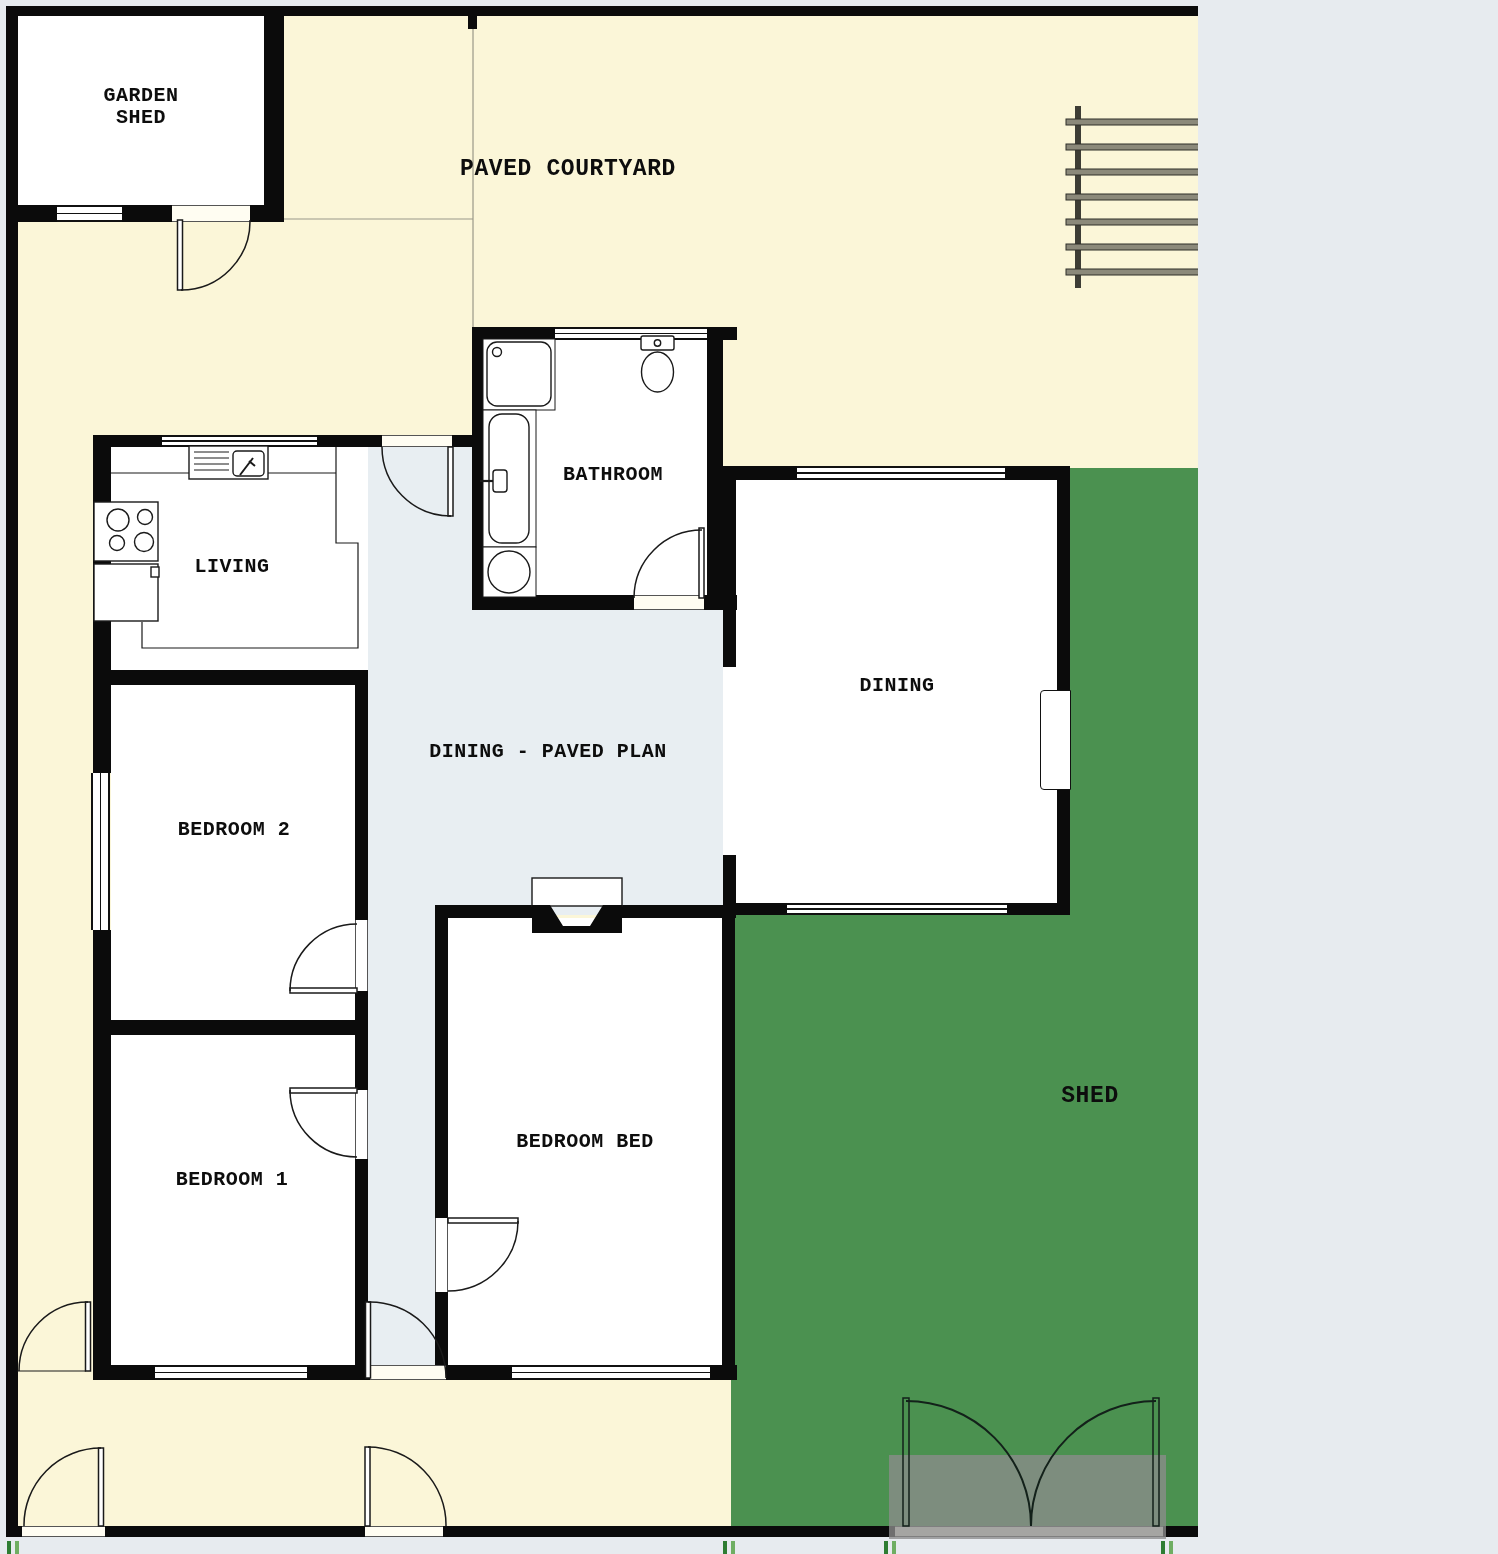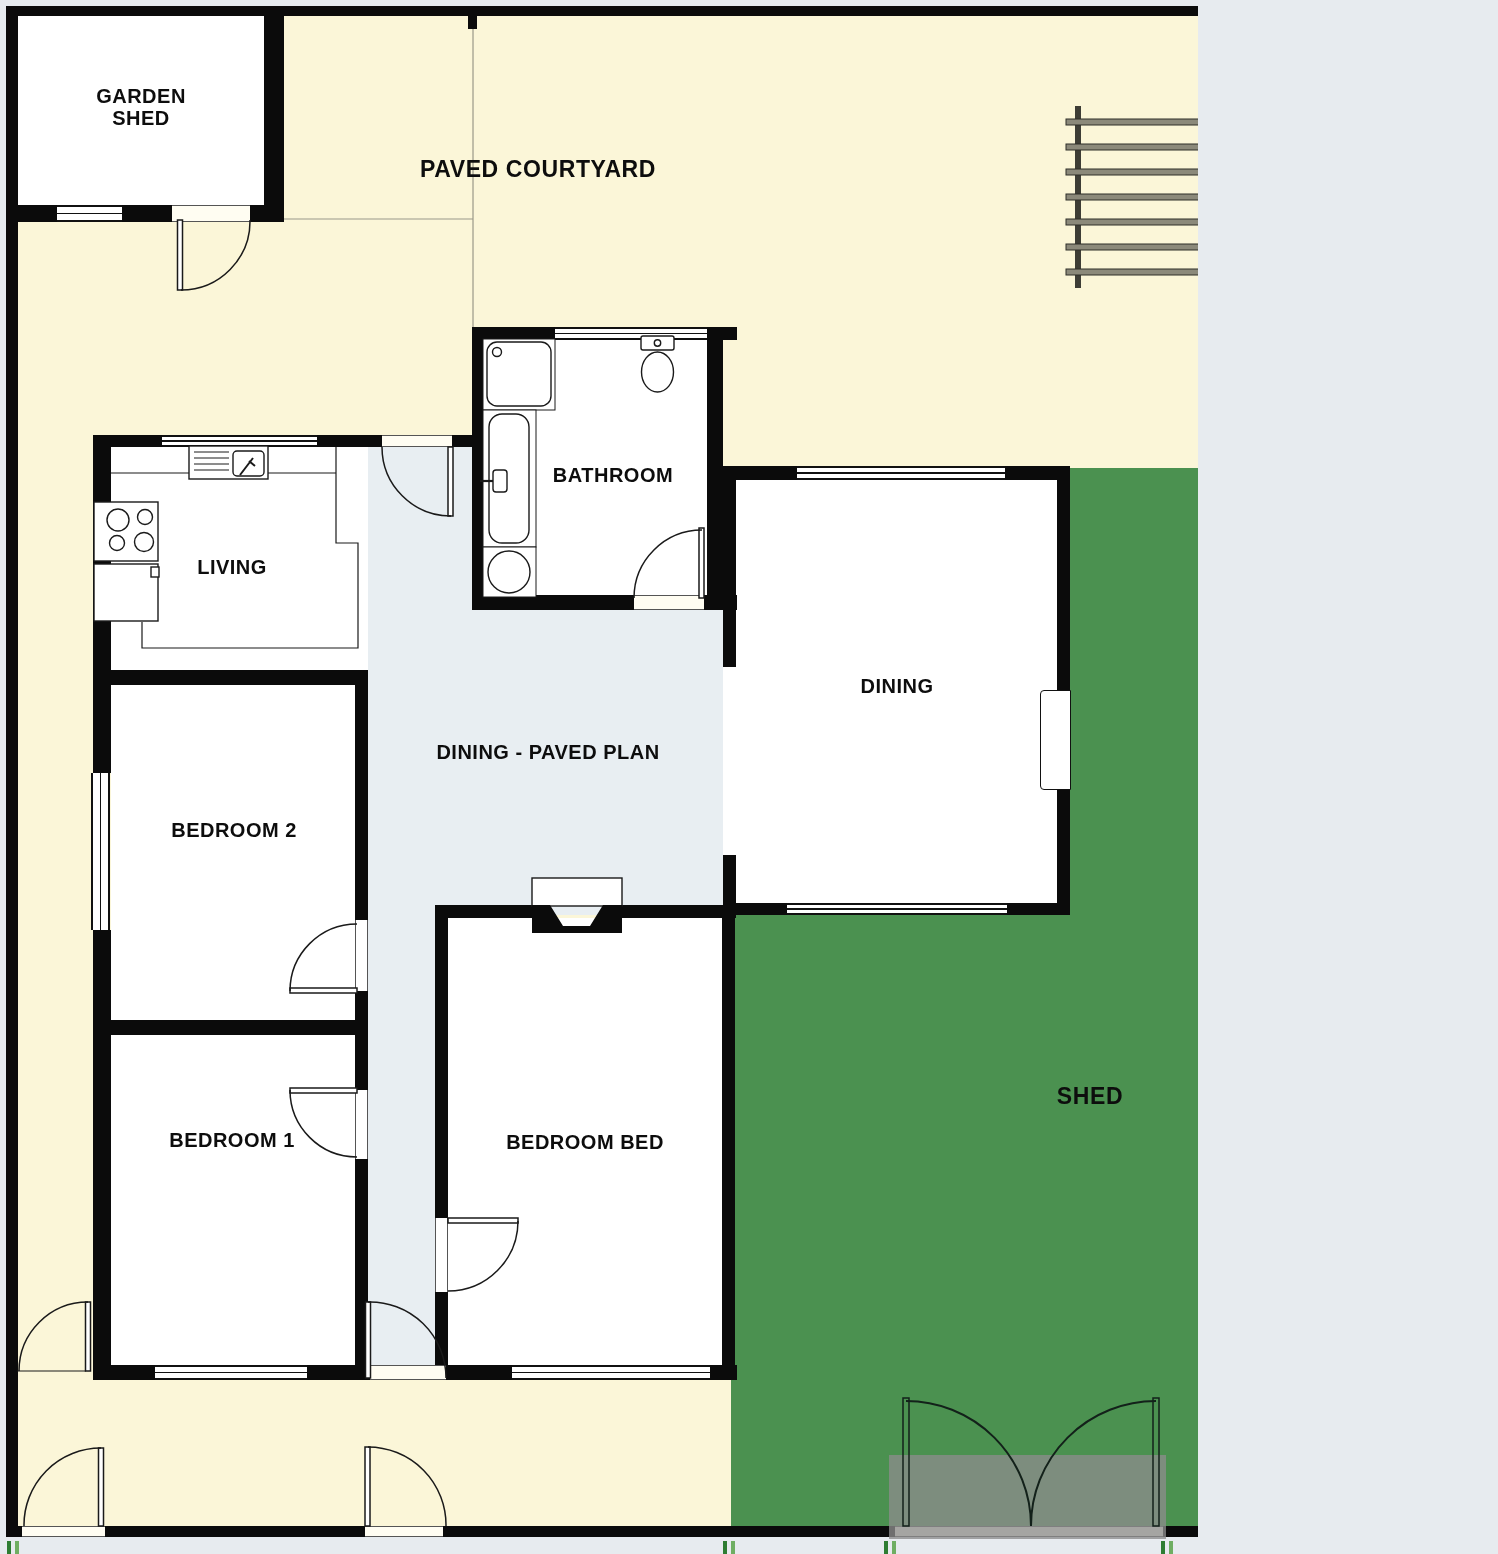--- a/index.html
+++ b/index.html
@@ -1,17 +1,17 @@
 <!DOCTYPE html>
 <html style="--courtyard: #FBF6D8; --lawn: #4B9150; --dining: #E8EEF2; --wall: #0B0B0B; --room: #FFFFFF; --outer: #E7EBEF;"><head>
 <meta charset="utf-8">
 <style>
   html,body{margin:0;padding:0;background:#e7ebef;}
   #plan{position:relative;width:1198px;height:1554px;background:var(--outer,#e7ebef);
-        font-family:Liberation Sans, sans-serif;overflow:hidden;}
+        font-family:Liberation Mono, monospace;overflow:hidden;}
   .abs{position:absolute;}
   .courtyard{background:var(--courtyard,#fbf6d8);}
   .lawn{background:var(--lawn,#4b9150);}
   .dining{background:var(--dining,#e8eef2);}
   .room{background:var(--room,#ffffff);}
   .w{position:absolute;background:var(--wall,#0b0b0b);}
   .win-h{position:absolute;background:#fff;border-top:2px solid #111;border-bottom:2px solid #111;box-sizing:border-box;}
   .win-h::after{content:"";position:absolute;left:0;right:0;top:50%;height:1.5px;margin-top:-1px;background:#111;}
   .win-v{position:absolute;background:#fff;border-left:2px solid #111;border-right:2px solid #111;box-sizing:border-box;}
   .win-v::after{content:"";position:absolute;top:0;bottom:0;left:50%;width:1.5px;margin-left:-1px;background:#111;}
@@ -224,23 +224,23 @@
         <rect x="1486" y="1541" width="4" height="13" fill="#6fae62"></rect>
       <rect x="1490" y="466" width="8" height="4" fill="#2e7d32"></rect>
         <rect x="1490" y="475" width="8" height="4" fill="#6fae62"></rect>
       <rect x="1490" y="1528" width="8" height="4" fill="#2e7d32"></rect>
         <rect x="1490" y="1536" width="8" height="4" fill="#6fae62"></rect>
     </g>
   </svg>
 
   <div class="label" style="left:141px;top:107px;">GARDEN
 SHED</div>
-  <div class="label big" style="left:538px;top:170px;">PAVED COURTYARD</div>
+  <div class="label big" style="left:568px;top:170px;">PAVED COURTYARD</div>
   <div class="label" style="left:613px;top:475px;">BATHROOM</div>
   <div class="label" style="left:232px;top:567px;">LIVING</div>
   <div class="label" style="left:897px;top:686px;">DINING</div>
   <div class="label" style="left:548px;top:752px;">DINING - PAVED PLAN</div>
   <div class="label" style="left:234px;top:830px;">BEDROOM 2</div>
-  <div class="label" style="left:232px;top:1140px;">BEDROOM 1</div>
+  <div class="label" style="left:232px;top:1180px;">BEDROOM 1</div>
   <div class="label" style="left:585px;top:1142px;">BEDROOM BED</div>
   <div class="label big" style="left:1090px;top:1097px;">SHED</div>
 
 </div>
 
 </body></html>

